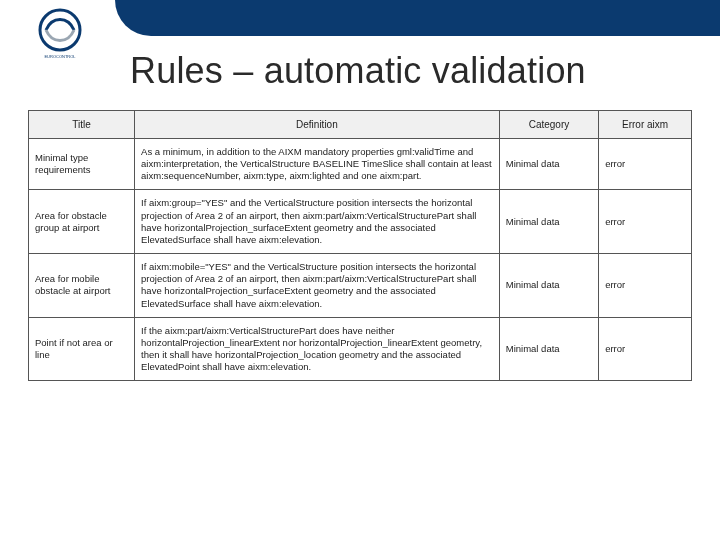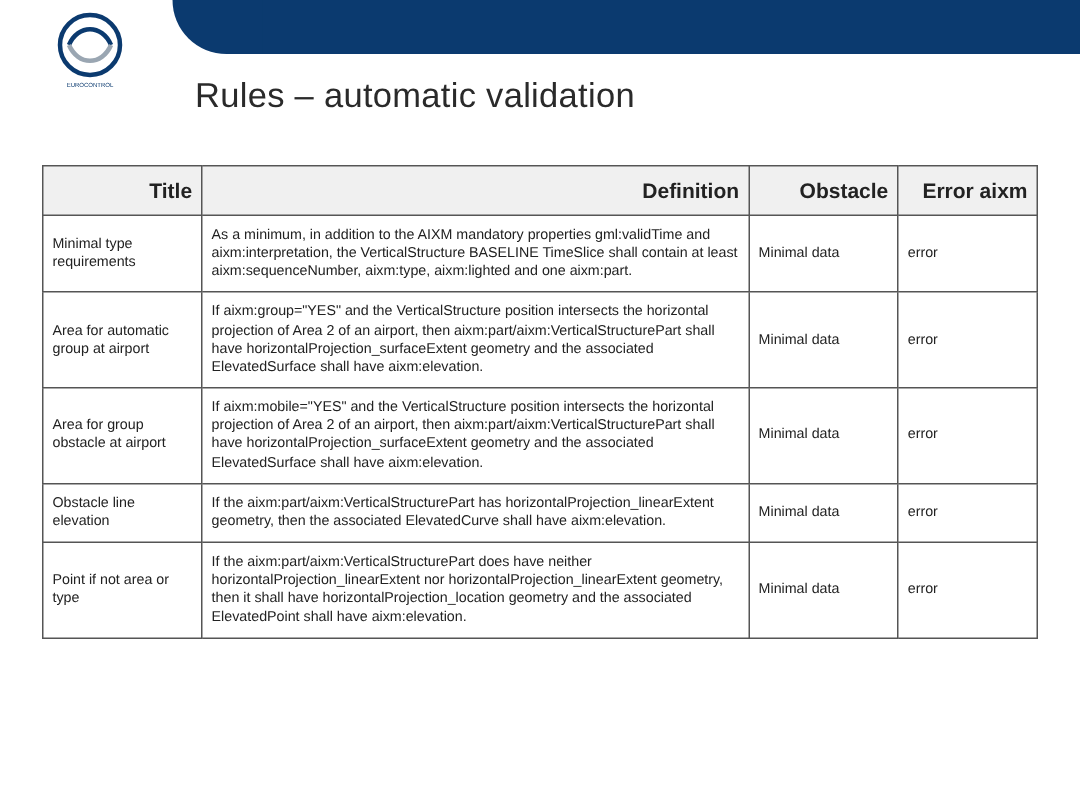--- a/index.html
+++ b/index.html
@@ -53,46 +53,46 @@
     font-size: 4px;
     color: #0b3a6f;
     text-align: center;
   }
   .logo svg { display: block; margin: 0 auto 2px auto; }
 
   .title {
     position: absolute;
     top: 50px;
     left: 130px;
-    font-size: 23px;
+    font-size: 36px;
     color: #2a2a2a;
     letter-spacing: 0.2px;
   }
 
   
   .table-wrap {
     position: absolute;
     top: 110px;
     left: 28px;
     right: 28px;
   }
   table.rules {
     width: 100%;
     border-collapse: collapse;
     table-layout: fixed;
     font-size: 10px;
     color: #222;
   }
   table.rules th {
     background: #f0f0f0;
-    text-align: right;
-    font-weight: bold;
+    text-align: center;
+    font-weight: normal;
     padding: 8px 6px;
     border: 1px solid #555;
-    font-size: 14px;
+    font-size: 10px;
   }
   table.rules td {
     border: 1px solid #555;
     padding: 7px 6px;
     vertical-align: middle;
     line-height: 1.28;
     font-size: 9.5px;
   }
   col.c-title   { width: 16%; }
   col.c-def     { width: 55%; }
@@ -124,51 +124,45 @@
       <colgroup>
         <col class="c-title">
           <col class="c-def">
           <col class="c-cat">
           <col class="c-err">
       </colgroup>
       <thead>
         <tr>
           <th>Title</th>
           <th>Definition</th>
-          <th>Obstacle</th>
+          <th>Category</th>
           <th>Error aixm</th>
         </tr>
       </thead>
       <tbody>
         <tr>
           <td>Minimal type requirements</td>
           <td>As a minimum, in addition to the AIXM mandatory properties gml:validTime and aixm:interpretation, the VerticalStructure BASELINE TimeSlice shall contain at least aixm:sequenceNumber, aixm:type, aixm:lighted and one aixm:part.</td>
           <td>Minimal data</td>
           <td>error</td>
         </tr>
         <tr>
-          <td>Area for automatic group at airport</td>
+          <td>Area for obstacle group at airport</td>
           <td>If aixm:group="YES" and the VerticalStructure position intersects the horizontal projection of Area 2 of an airport, then aixm:part/aixm:VerticalStructurePart shall have horizontalProjection_surfaceExtent geometry and the associated ElevatedSurface shall have aixm:elevation.</td>
           <td>Minimal data</td>
           <td>error</td>
         </tr>
         <tr>
-          <td>Area for group obstacle at airport</td>
+          <td>Area for mobile obstacle at airport</td>
           <td>If aixm:mobile="YES" and the VerticalStructure position intersects the horizontal projection of Area 2 of an airport, then aixm:part/aixm:VerticalStructurePart shall have horizontalProjection_surfaceExtent geometry and the associated ElevatedSurface shall have aixm:elevation.</td>
           <td>Minimal data</td>
           <td>error</td>
         </tr>
         <tr>
-          <td>Obstacle line elevation</td>
-          <td>If the aixm:part/aixm:VerticalStructurePart has horizontalProjection_linearExtent geometry, then the associated ElevatedCurve shall have aixm:elevation.</td>
-          <td>Minimal data</td>
-          <td>error</td>
-        </tr>
-        <tr>
-          <td>Point if not area or type</td>
+          <td>Point if not area or line</td>
           <td>If the aixm:part/aixm:VerticalStructurePart does have neither horizontalProjection_linearExtent nor horizontalProjection_linearExtent geometry, then it shall have horizontalProjection_location geometry and the associated ElevatedPoint shall have aixm:elevation.</td>
           <td>Minimal data</td>
           <td>error</td>
         </tr>
       </tbody>
     </table>
   </div>
 
 </div>
 

